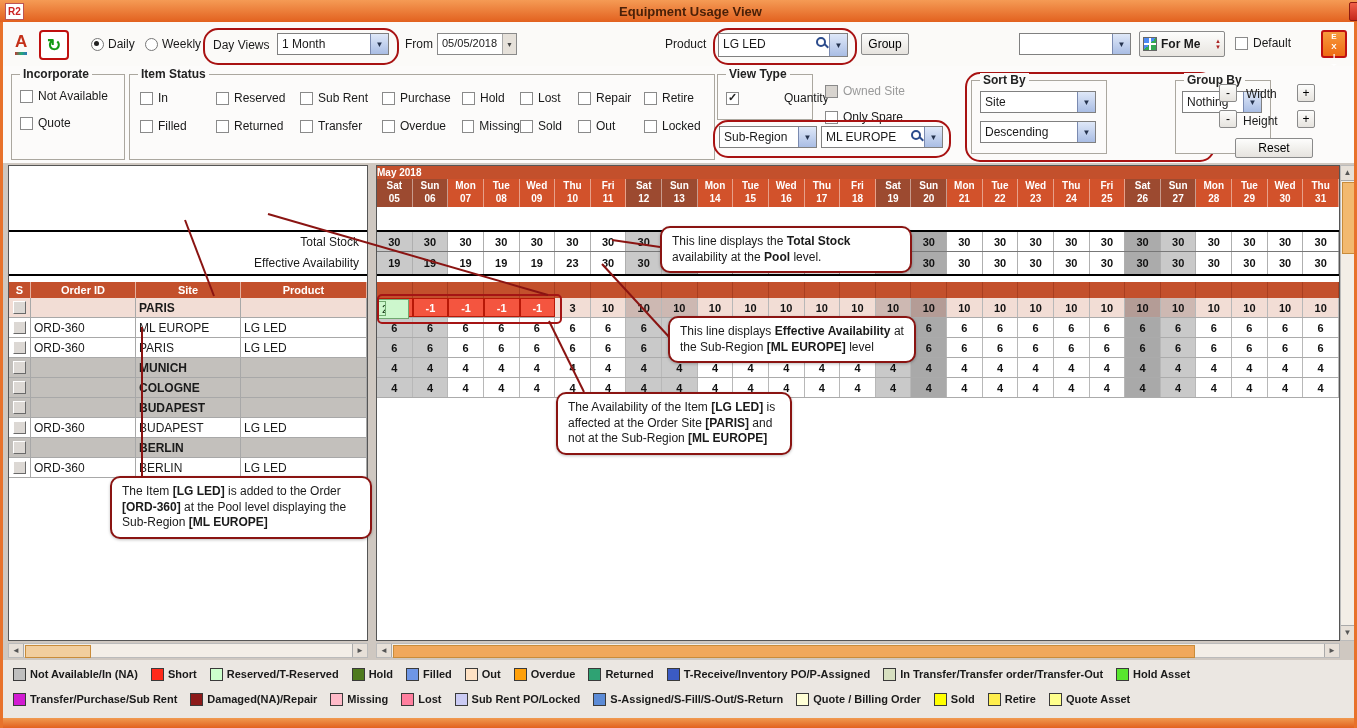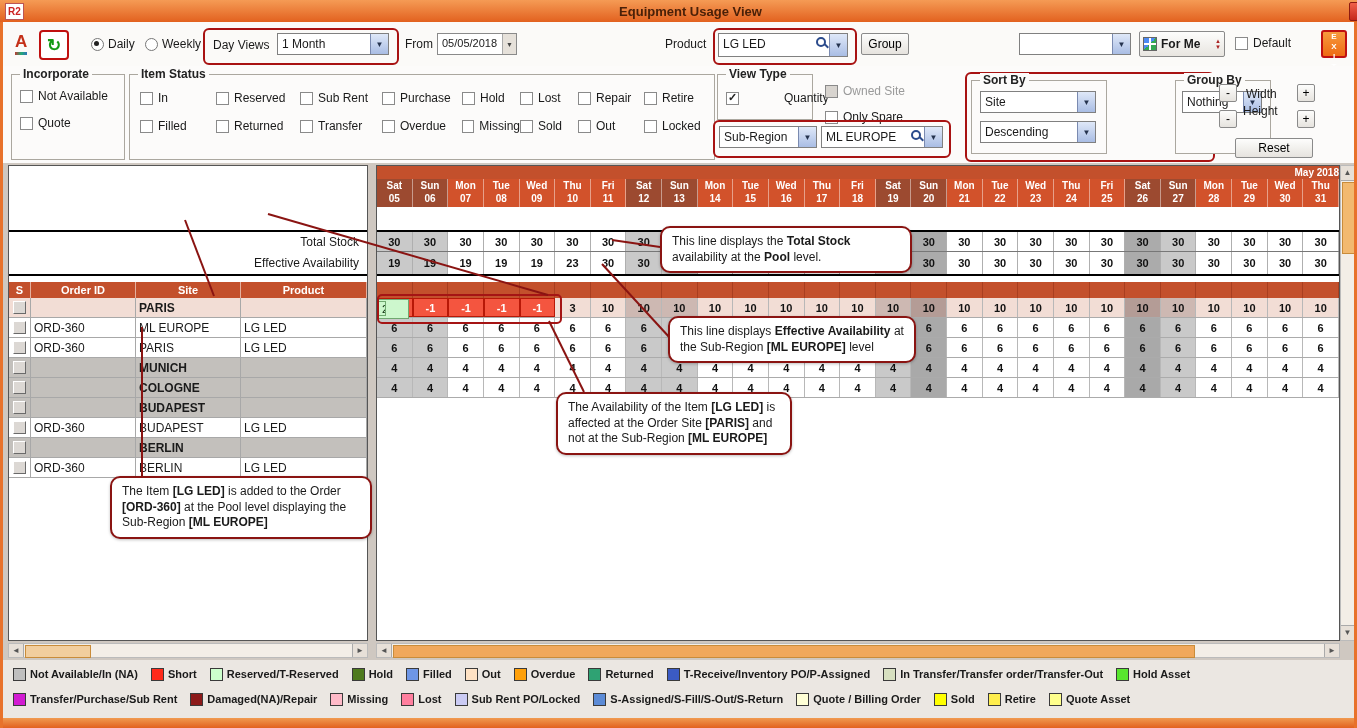--- a/index.html
+++ b/index.html
@@ -20,21 +20,21 @@
   .toolbar{position:absolute;left:3px;top:22px;width:1351px;height:44px;background:#FBFAF8;border-bottom:1px solid #C9C4BE;}
   .font-ic{position:absolute;left:12px;top:10px;font-size:17px;font-weight:bold;color:#C43018;
     padding-bottom:3px;background:linear-gradient(to right,#D22,#2A7,#36C) bottom/15px 3px no-repeat;}
   .refresh-btn{position:absolute;left:36px;top:8px;width:26px;height:26px;border:2px solid #C01010;border-radius:4px;
     background:#FFF;display:flex;align-items:center;justify-content:center;}
   .refresh-g{color:#159915;font-size:17px;font-weight:bold;line-height:1;}
   .radio-wrap{position:absolute;display:inline-flex;align-items:center;gap:4px;font-size:12px;top:15px;}
   .radio{width:11px;height:11px;border:1px solid #777;border-radius:50%;background:#FFF;position:relative;display:inline-block;}
   .radio.on::after{content:"";position:absolute;left:2px;top:2px;width:5px;height:5px;border-radius:50%;background:#222;}
   .rw-daily{left:88px}.rw-weekly{left:142px}
-  .red-box{position:absolute;border:2px solid #A81212;border-radius:6px;background:transparent;}
+  .red-box{position:absolute;border:2px solid #A81212;border-radius:15px;background:transparent;}
   .rb-dayviews{left:200px;top:6px;width:192px;height:33px;}
   .rb-dayviews .lab{position:absolute;left:8px;top:8px;font-size:12px;}
   .rb-dayviews .combo{position:absolute;left:72px;top:3px;width:112px;height:22px;}
   .lab{font-size:12px;}
   .combo{display:flex;border:1px solid #808080;background:#FFF;height:22px;box-sizing:border-box;}
   .combo-val{flex:1;font-size:12px;padding:3px 4px 0 4px;white-space:nowrap;overflow:hidden;}
   .combo-btn{width:17px;background:linear-gradient(#DFE8F8,#A9BDE4);border-left:1px solid #7A8AB0;
     color:#24324E;font-size:8px;display:flex;align-items:center;justify-content:center;}
   .mag{position:relative;width:14px;height:16px;display:inline-block;flex:0 0 14px;}
   .mag::before{content:"";position:absolute;left:1px;top:3px;width:6px;height:6px;border:2px solid #2B4B8C;border-radius:50%;}
@@ -86,21 +86,21 @@
   .region-search{position:absolute;left:106px;top:4px;width:122px;}
   .rb-sort{left:962px;top:6px;width:246px;height:86px;}
   .gb-sort{left:968px;top:14px;width:134px;height:72px;background:#FCFBFA;}
   .sort-field{position:absolute;left:8px;top:10px;width:116px;}
   .sort-dir{position:absolute;left:8px;top:40px;width:116px;}
   .gb-group{left:1172px;top:14px;width:94px;height:72px;background:#FCFBFA;}
   .group-val{position:absolute;left:6px;top:10px;width:80px;}
   .sq{position:absolute;width:18px;height:18px;font-size:12px;line-height:12px;padding:0;}
   .wminus{left:1216px;top:18px;}.wplus{left:1294px;top:18px;}
   .hminus{left:1216px;top:44px;}.hplus{left:1294px;top:44px;}
-  .wlab{position:absolute;left:1243px;top:21px;}.hlab{position:absolute;left:1240px;top:38px;}
+  .wlab{position:absolute;left:1243px;top:21px;}.hlab{position:absolute;left:1240px;top:48px;}
   .reset-btn{position:absolute;left:1232px;top:72px;width:78px;height:20px;}
   
   .main{position:absolute;left:3px;top:163px;width:1351px;height:497px;background:#CFC8C1;}
   .left-pane{position:absolute;left:5px;top:2px;width:360px;height:476px;background:#FFF;border:1px solid #555;box-sizing:border-box;}
   .lp-band{position:absolute;left:0;right:0;top:64px;height:46px;border-top:2px solid #000;border-bottom:2px solid #000;box-sizing:border-box;}
   .lp-product{position:absolute;left:20px;top:0;bottom:0;display:flex;align-items:center;font-size:12px;font-weight:bold;}
   .lp-total{position:absolute;right:8px;top:3px;font-size:12px;}
   .lp-eff{position:absolute;right:8px;top:24px;font-size:12px;}
   .lp-colheader{position:absolute;top:116px;left:0;right:0;height:16px;display:grid;
     grid-template-columns:22px 105px 105px 1fr;background:#C3502C;}
@@ -109,21 +109,21 @@
   #lp-rows{position:absolute;top:132px;left:0;right:0;}
   .lrow{height:20px;border-bottom:1px solid #A8A8A8;display:grid;grid-template-columns:22px 105px 105px 1fr;
     font-size:12px;background:#FFF;box-sizing:border-box;}
   .lc{border-right:1px solid #A8A8A8;display:flex;align-items:center;padding:0 3px;overflow:hidden;white-space:nowrap;box-sizing:border-box;}
   .lc.s{justify-content:center;}
   .sbox{width:11px;height:11px;background:#DCD8D4;border:1px solid;border-color:#FFF #6A6A6A #6A6A6A #FFF;display:inline-block;}
   .lrow.site{background:#C3C0BC;font-weight:bold;}
   .lrow.stock{background:#F2DDD5;font-weight:bold;}
   .right-pane{position:absolute;left:373px;top:2px;width:964px;height:476px;background:#FFF;border:1px solid #555;box-sizing:border-box;}
   .cal-month{position:absolute;left:0;right:0;top:0;height:13px;background:#C3502C;color:#FFF;
-    font-size:10px;font-weight:bold;text-align:right;line-height:13px;}
+    font-size:10px;font-weight:bold;text-align:left;line-height:13px;}
   .cal-days{position:absolute;left:0;right:0;top:13px;height:28px;display:grid;grid-template-columns:repeat(27,1fr);}
   .dcell{background:#D2522B;color:#FFF;text-align:center;font-weight:bold;font-size:10px;line-height:13px;
     border-right:1px solid rgba(255,255,255,.45);overflow:hidden;}
   .dcell span{display:block;}
   .dcell.wk{background:#9C4A30;}
   .nrow{display:grid;grid-template-columns:repeat(27,1fr);position:absolute;left:0;right:0;background:#FFF;box-sizing:border-box;}
   .row-total{top:64px;height:22px;border-top:2px solid #000;border-bottom:1px solid #777;}
   .row-eff{top:86px;height:24px;border-bottom:2px solid #000;}
   .ncell{font-size:11px;font-weight:bold;display:flex;align-items:center;justify-content:center;
     border-right:1px solid #AFAFAF;color:#111;box-sizing:border-box;}

